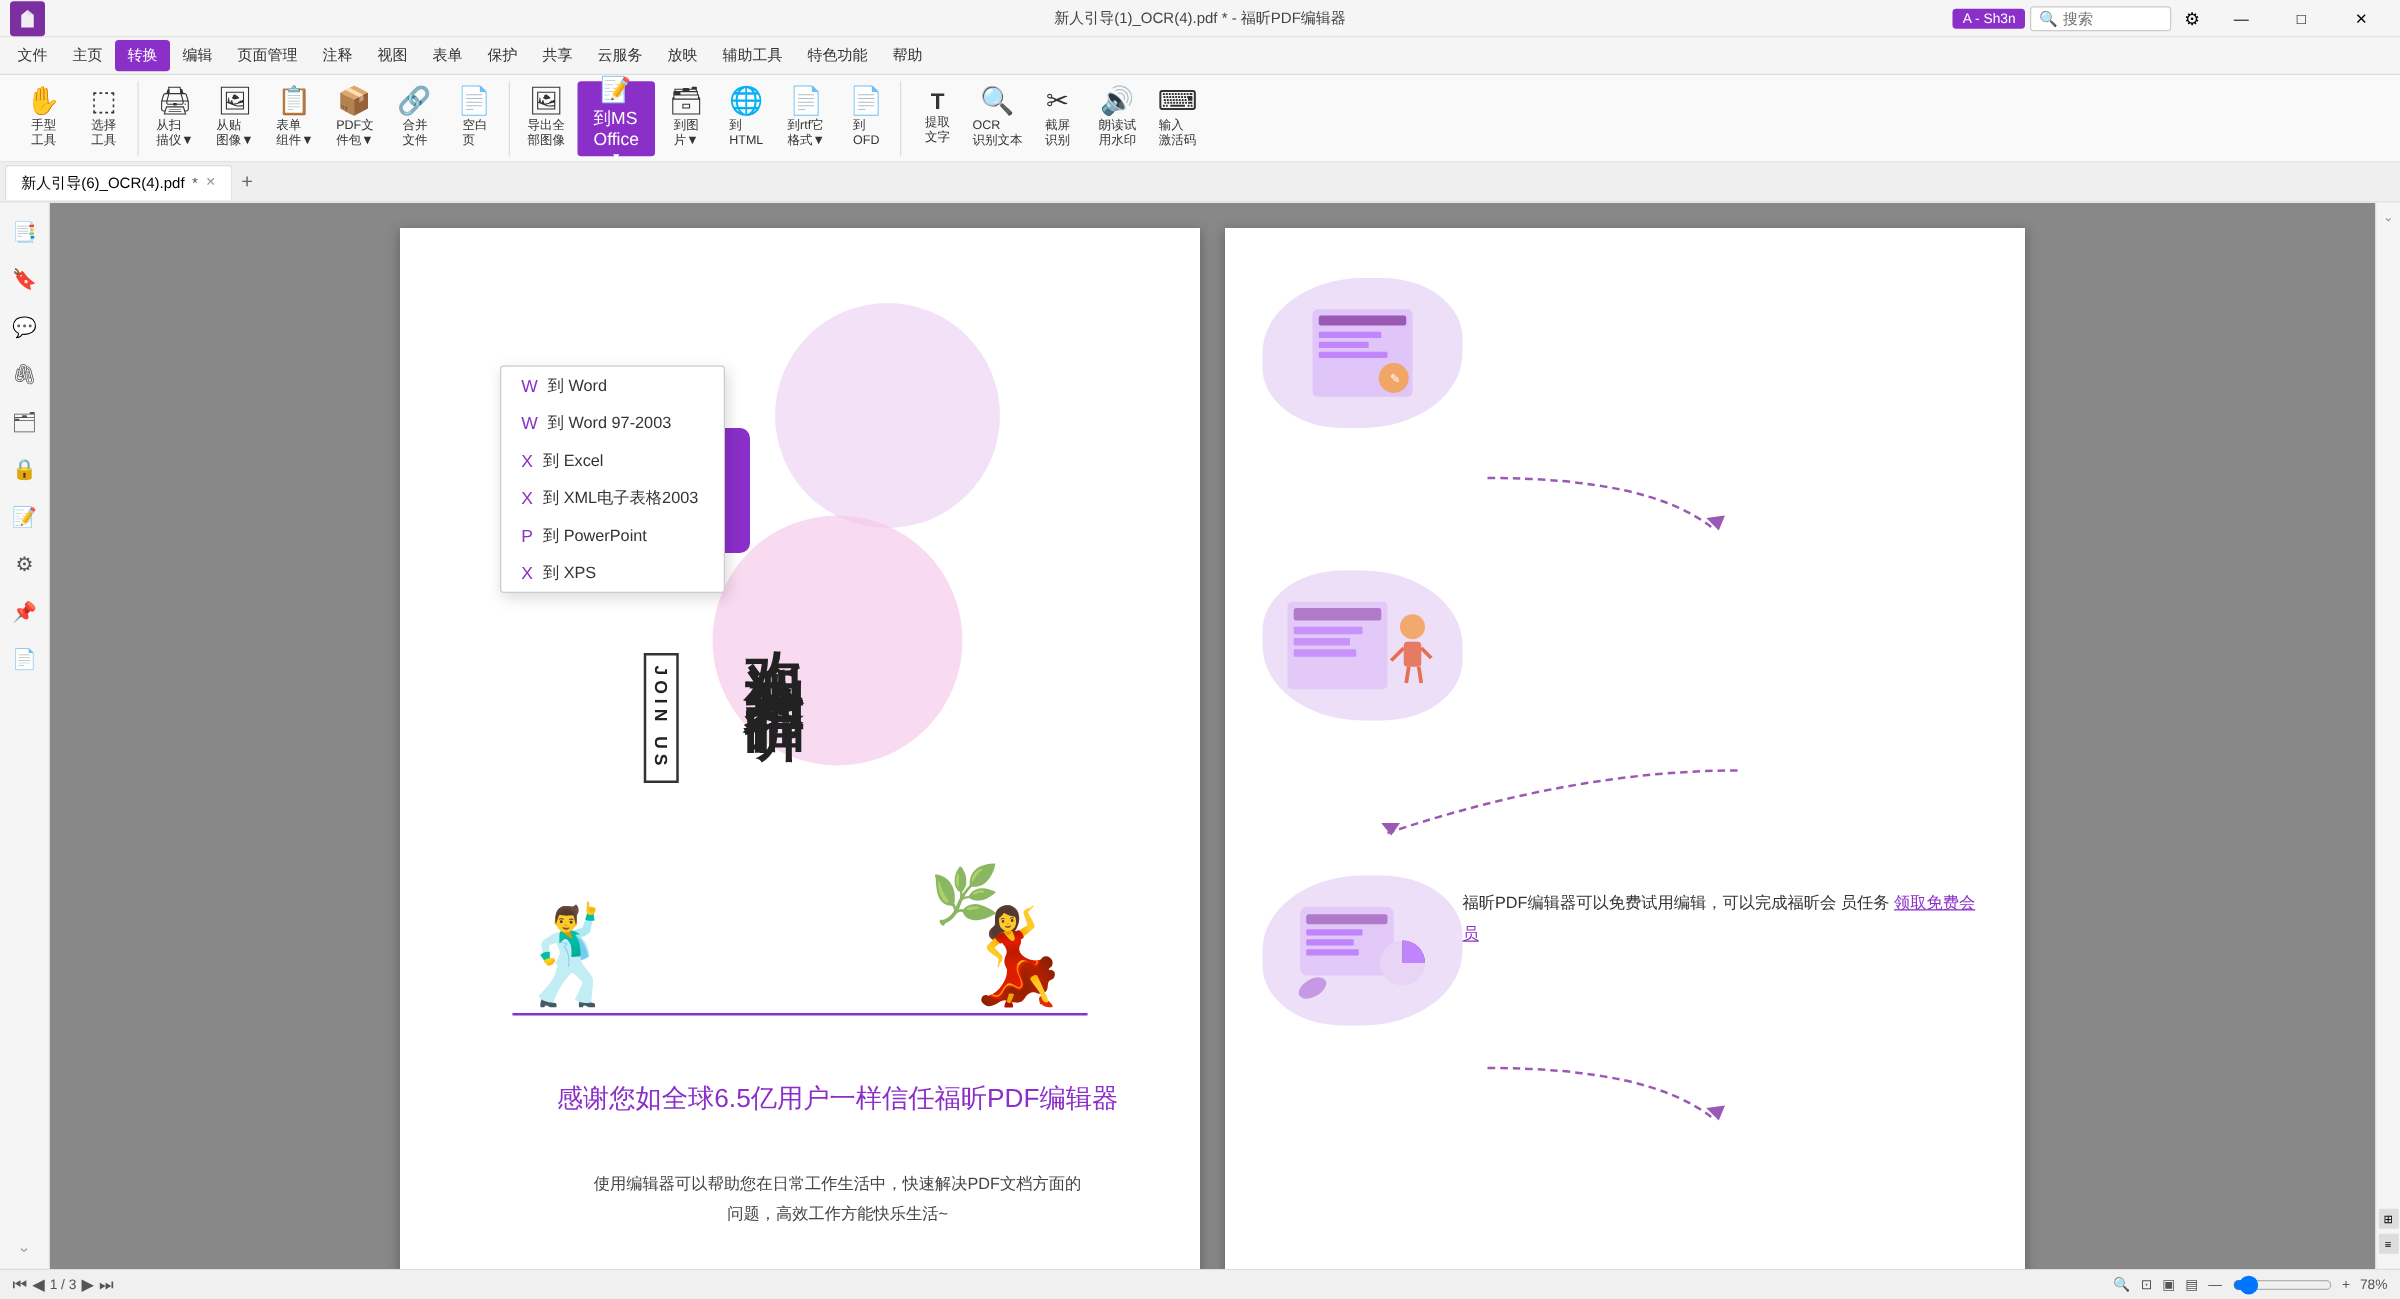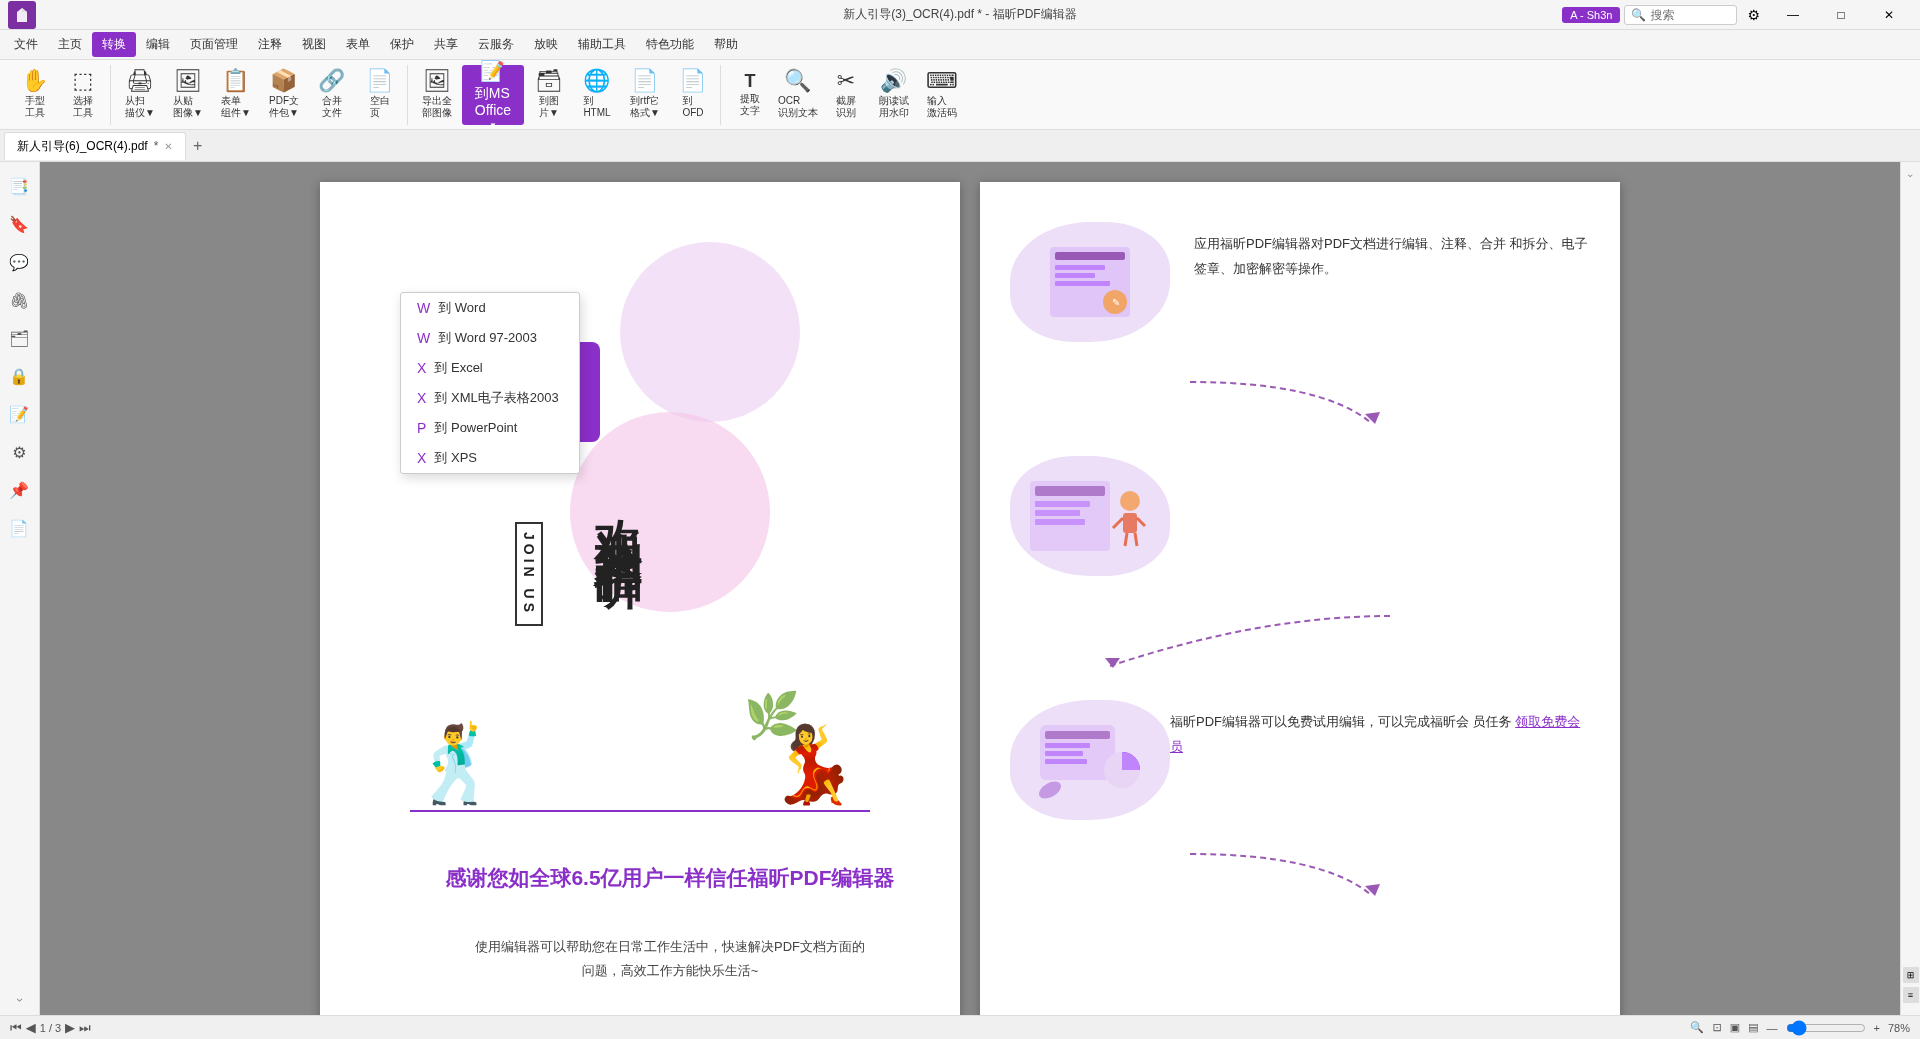--- a/index.html
+++ b/index.html
@@ -299,21 +299,21 @@
 
 <div class="title-bar">
   <div class="title-bar-left">
     <div class="app-logo">
       <svg viewBox="0 0 18 18" fill="white">
           <path d="M9 2 L14 6 L14 16 L4 16 L4 6 Z" fill="white" opacity="0.9"></path>
           <path d="M9 2 L14 6 L9 6 Z" fill="#ddd"></path>
         </svg>
     </div>
   </div>
-  <div class="title-bar-center">新人引导(3)_OCR(4).pdf * - 福昕PDF编辑器</div>
+  <div class="title-bar-center">新人引导(1)_OCR(4).pdf * - 福昕PDF编辑器</div>
   <div class="top-right-area">
     <span style="font-size:11px; background:#8b2fc9; color:white; padding:2px 8px; border-radius:3px;">A - Sh3n</span>
     <div class="search-box">
       <span>🔍</span>
       <input type="text" placeholder="搜索" style="">
     </div>
     <span style="font-size:14px; cursor:pointer; padding:2px 6px;">⚙</span>
     <div class="title-window-controls">
       <div class="win-ctrl">—</div>
       <div class="win-ctrl">□</div>
@@ -506,21 +506,21 @@
 
           <div class="page1-join">JOIN US</div>
 
           <div style="position:absolute; bottom:230px; left:90px; font-size:75px; line-height:1;">🕺</div>
           <div style="position:absolute; bottom:230px; right:100px; font-size:75px; line-height:1;">💃</div>
 
           <div style="position:absolute; bottom:290px; right:160px; font-size:45px; color:#7b2fa0; opacity:0.7;">🌿</div>
 
           <div style="position:absolute; bottom:220px; left:90px; width:460px; height:2px; background:#8b2fc9;"></div>
 
-          <div style="position:absolute; bottom:140px; left:90px; right:30px; font-size:21px; font-weight:bold; color:#8b2fc9; text-align:center;">感谢您如全球6.5亿用户一样信任福昕PDF编辑器</div>
+          <div style="position:absolute; bottom:140px; left:90px; right:30px; font-size:21px; font-weight:normal; color:#8b2fc9; text-align:center;">感谢您如全球6.5亿用户一样信任福昕PDF编辑器</div>
 
           <div style="position:absolute; bottom:50px; left:90px; right:30px; font-size:13px; color:#444; text-align:center; line-height:1.8; white-space:pre-line;">使用编辑器可以帮助您在日常工作生活中，快速解决PDF文档方面的
 问题，高效工作方能快乐生活~</div>
         </div>
       </div>
 
       <div class="pdf-page">
         <div style="padding: 40px 30px;">
 
           <div style="display:flex; gap:24px; align-items:flex-start; margin-bottom:30px;">
@@ -528,24 +528,20 @@
 
               <svg width="120" height="90" viewBox="0 0 120 90">
                 <rect x="20" y="10" width="80" height="70" rx="4" fill="#d8b4f8" opacity="0.6"></rect>
                 <rect x="25" y="15" width="70" height="8" rx="2" fill="#9b59b6"></rect>
                 <rect x="25" y="28" width="50" height="5" rx="1" fill="#c084fc"></rect>
                 <rect x="25" y="36" width="40" height="5" rx="1" fill="#c084fc"></rect>
                 <rect x="25" y="44" width="55" height="5" rx="1" fill="#c084fc"></rect>
                 <circle cx="85" cy="65" r="12" fill="#f59e42" opacity="0.8"></circle>
                 <text x="82" y="69" font-size="10" fill="white">✎</text>
               </svg>
-            </div>
-            <div style="flex:1; padding-top:10px;">
-              <p style="font-size:13px; color:#333; line-height:1.9;">应用福昕PDF编辑器对PDF文档进行编辑、注释、合并
-和拆分、电子签章、加密解密等操作。</p>
             </div>
           </div>
 
           <div style="margin: 0 0 24px 160px; position:relative; height:60px;">
             <svg width="300" height="60" viewBox="0 0 300 60">
               <path d="M 20 10 Q 150 10 200 50" stroke="#9b59b6" stroke-width="2" fill="none" stroke-dasharray="6,4"></path>
               <polygon points="195,42 205,52 210,40" fill="#9b59b6"></polygon>
             </svg>
           </div>
 

